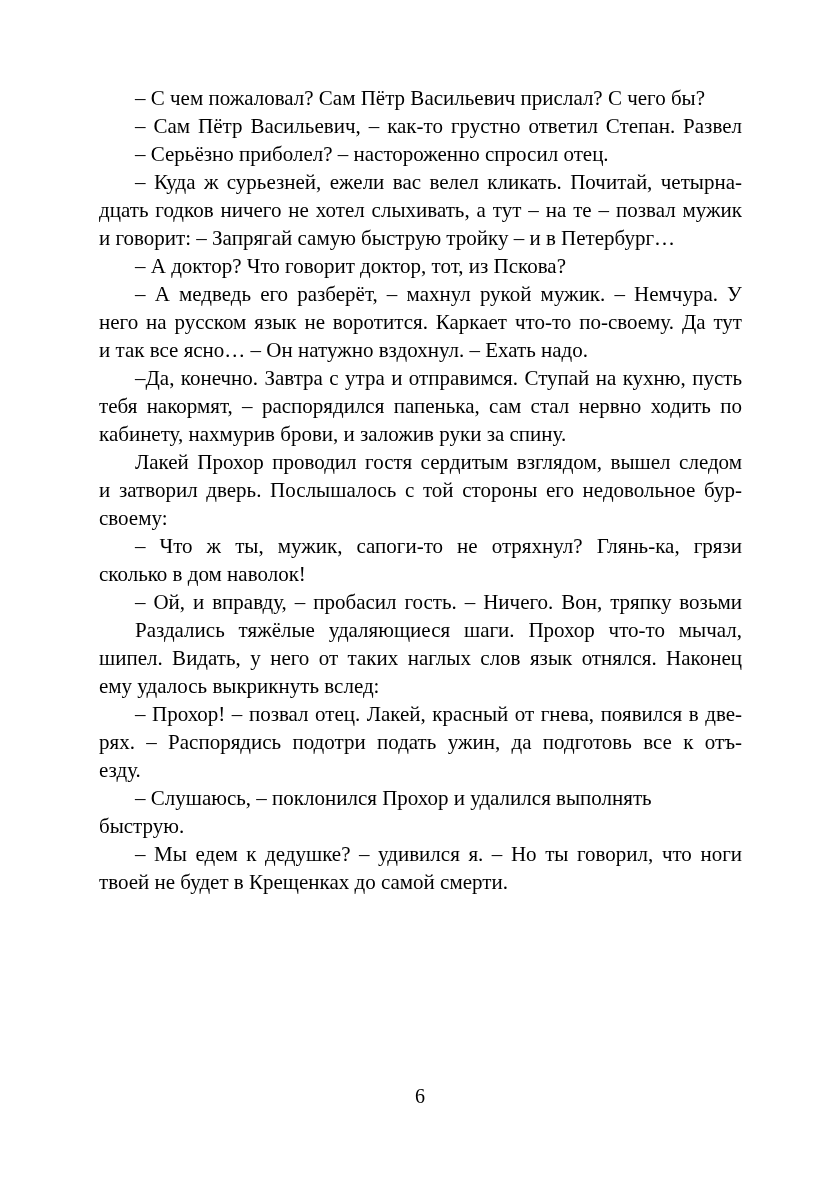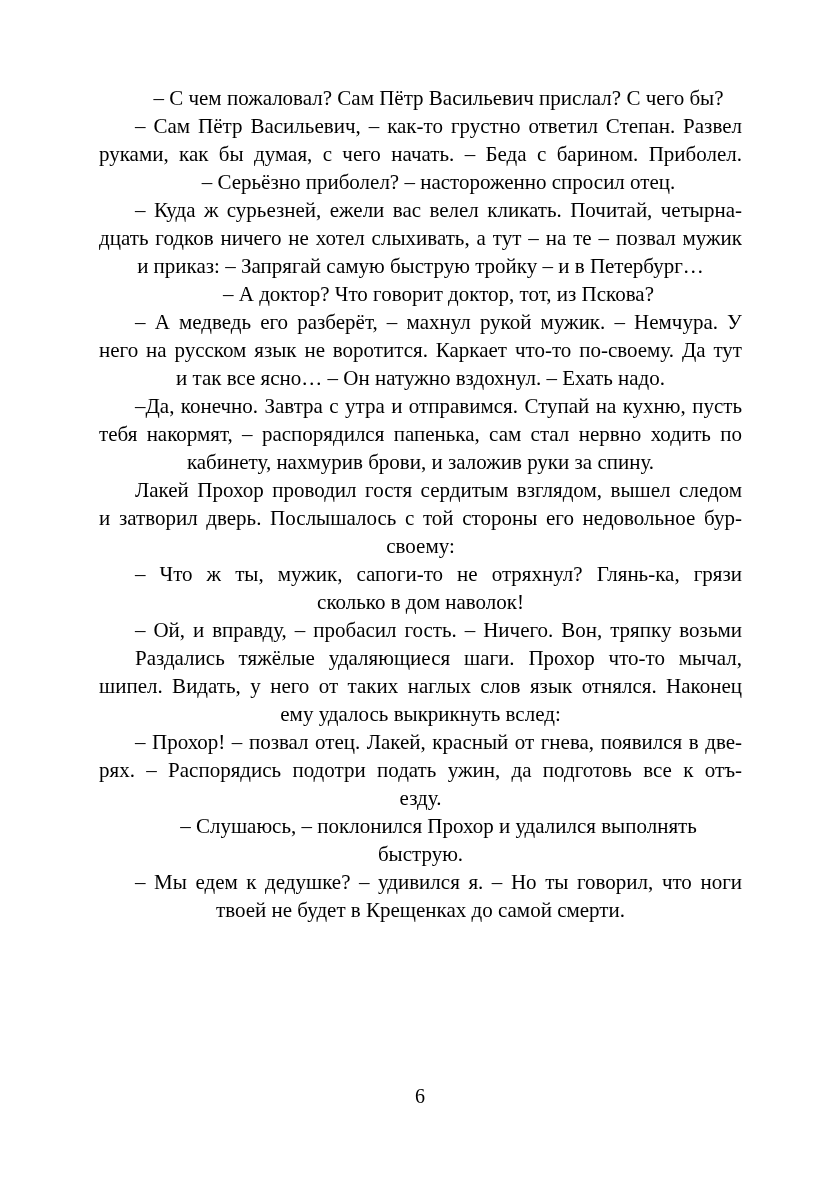--- a/index.html
+++ b/index.html
@@ -24,21 +24,21 @@
     font-size: 21px;
     line-height: 28px;
     text-rendering: optimizeLegibility;
   }
   .paragraph {
     margin: 0;
     padding: 0;
   }
   .line {
     white-space: normal;
-    text-align: center;
+    text-align: left;
   }
   .line.just {
     text-align: justify;
     text-align-last: justify;
     text-justify: inter-word;
   }
   .line.first {
     text-indent: 36px;
   }
   .page-number {
@@ -55,29 +55,28 @@
 </head>
 <body>
 
 <div class="page">
   <div class="text-block">
       <div class="paragraph">
         <div class="line first">– С чем пожаловал? Сам Пётр Васильевич прислал? С чего бы?</div>
       </div>
       <div class="paragraph">
         <div class="line first just">– Сам Пётр Васильевич, – как-то грустно ответил Степан. Развел</div>
-        <div class="line just">руками, как бы думая, с чего начать. – Беда с барином. Приболел.</div>
       </div>
       <div class="paragraph">
         <div class="line first">– Серьёзно приболел? – настороженно спросил отец.</div>
       </div>
       <div class="paragraph">
         <div class="line first just">– Куда ж сурьезней, ежели вас велел кликать. Почитай, четырна-</div>
         <div class="line just">дцать годков ничего не хотел слыхивать, а тут – на те – позвал мужик</div>
-        <div class="line">и приказ: – Запрягай самую быструю тройку – и в Петербург…</div>
+        <div class="line">и говорит: – Запрягай самую быструю тройку – и в Петербург…</div>
       </div>
       <div class="paragraph">
         <div class="line first">– А доктор? Что говорит доктор, тот, из Пскова?</div>
       </div>
       <div class="paragraph">
         <div class="line first just">– А медведь его разберёт, – махнул рукой мужик. – Немчура. У</div>
         <div class="line just">него на русском язык не воротится. Каркает что-то по-своему. Да тут</div>
         <div class="line">и так все ясно… – Он натужно вздохнул. – Ехать надо.</div>
       </div>
       <div class="paragraph">

